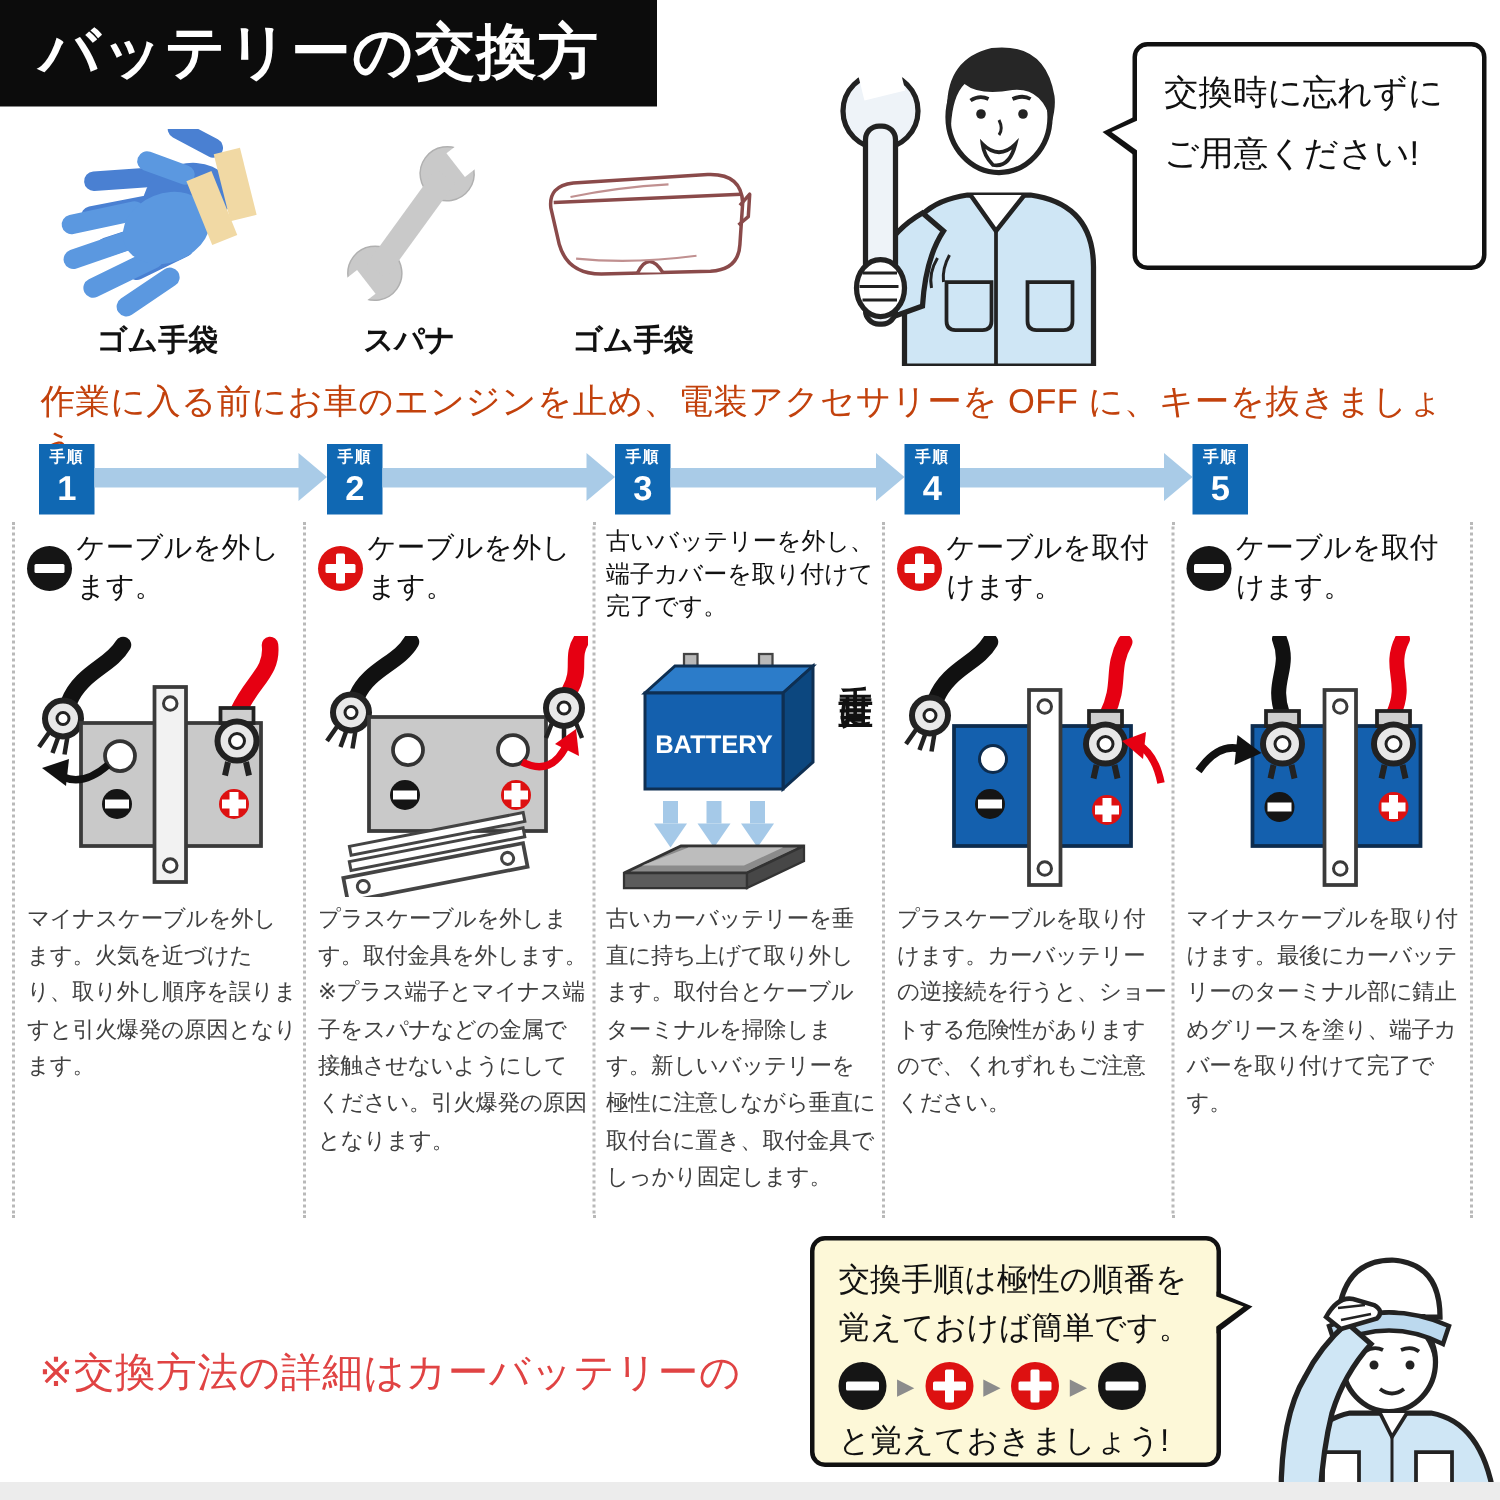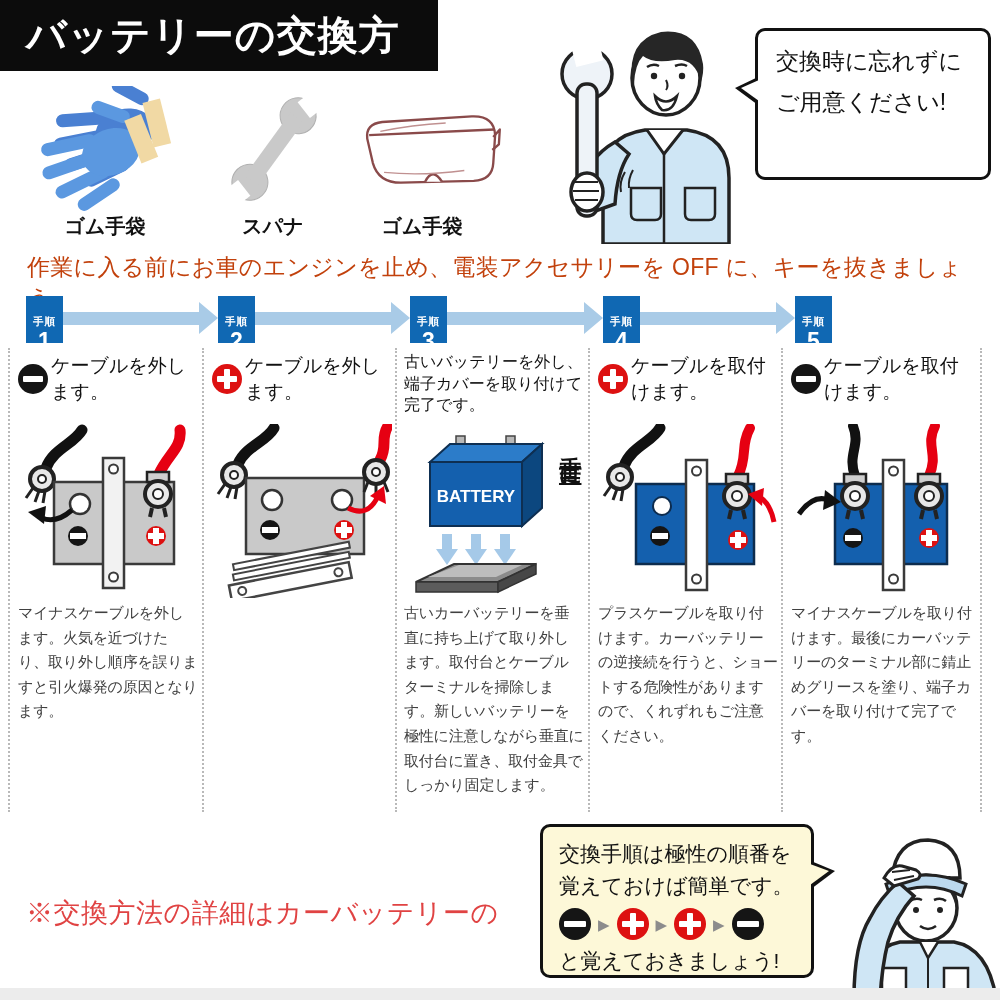--- a/index.html
+++ b/index.html
@@ -20,21 +20,21 @@
   .tail-l-b{position:absolute;left:-23px;top:46px;width:0;height:0;
             border-top:11px solid transparent;border-bottom:17px solid transparent;border-right:23px solid #111;}
   .tail-l-w{position:absolute;left:-17px;top:49px;width:0;height:0;
             border-top:8px solid transparent;border-bottom:13px solid transparent;border-right:18px solid #fff;}
 
   
   .prep{position:absolute;left:14px;top:252px;font-size:23px;color:#c2410c;letter-spacing:.3px;margin-left:13px;}
 
   
   .badge{position:absolute;top:296px;width:37px;height:47px;background:#1068b3;color:#fff;text-align:center;}
-  .badge .tag{font-size:10.5px;line-height:1;padding-top:20px;letter-spacing:1px;font-weight:bold;}
+  .badge .tag{font-size:10.5px;line-height:1;padding-top:4px;letter-spacing:1px;font-weight:bold;}
   .badge .num{font-size:23px;font-weight:bold;line-height:1.25;}
   .abar{position:absolute;top:312px;height:13px;background:#a9cbe7;}
   .ahead{position:absolute;top:302px;width:0;height:0;border-top:16px solid transparent;
          border-bottom:16px solid transparent;border-left:19px solid #a9cbe7;}
 
   
   .vd{position:absolute;top:348px;height:464px;width:0;border-left:2px dotted #b9b9b9;}
 
   
   .pol{position:relative;border-radius:50%;display:inline-block;flex:none;}
@@ -61,21 +61,21 @@
   .bubble-memo{left:540px;top:824px;width:274px;height:154px;background:#fdf8d8;padding:11px 16px;
                font-size:21px;line-height:1.5;font-weight:500;}
   .tail-r-b{position:absolute;right:-24px;top:34px;width:0;height:0;
             border-top:10px solid transparent;border-bottom:18px solid transparent;border-left:24px solid #111;}
   .tail-r-w{position:absolute;right:-18px;top:37px;width:0;height:0;
             border-top:7px solid transparent;border-bottom:14px solid transparent;border-left:19px solid #fdf8d8;}
   .seq-row{display:flex;align-items:center;gap:7px;margin:7px 0 5px;}
   .tri{color:#8c8c8c;font-size:15px;line-height:1;}
 
   
-  .note{position:absolute;left:26px;top:895px;font-size:27px;color:#e04343;line-height:1.55;letter-spacing:.5px;font-family:Liberation Mono, monospace;}
+  .note{position:absolute;left:26px;top:895px;font-size:27px;color:#e04343;line-height:1.55;letter-spacing:.5px;}
   .note .l2{display:block;padding-left:28px;}
 
   .bottom-strip{position:absolute;left:0;top:988px;width:1000px;height:12px;background:#ececec;}
 </style>
 </head>
 <body>
 
 <div id="canvas">
 
   <div class="title">バッテリーの交換方法</div>
@@ -345,20 +345,21 @@
     <circle cx="64" cy="114" r="10" fill="#151515"></circle>
       <rect x="56" y="111" width="16" height="6" fill="#fff"></rect>
     <circle cx="140" cy="114" r="10" fill="#dd1111"></circle>
     <rect x="132" y="111" width="16" height="6" fill="#fff"></rect>
       <rect x="137" y="106" width="6" height="16" fill="#fff"></rect>
     <path d="M10 90 Q24 70 40 76" stroke="#111" stroke-width="5" fill="none"></path>
     <polygon points="36,66 52,78 34,86" fill="#111"></polygon>
   </svg>
 
   <div class="step-desc" style="left:18px;width:180px">マイナスケーブルを外します。火気を近づけたり、取り外し順序を誤りますと引火爆発の原因となります。</div>
+  <div class="step-desc" style="left:212px;width:180px">プラスケーブルを外します。取付金具を外します。※プラス端子とマイナス端子をスパナなどの金属で接触させないようにしてください。引火爆発の原因となります。</div>
   <div class="step-desc" style="left:404px;width:180px">古いカーバッテリーを垂直に持ち上げて取り外します。取付台とケーブルターミナルを掃除します。新しいバッテリーを極性に注意しながら垂直に取付台に置き、取付金具でしっかり固定します。</div>
   <div class="step-desc" style="left:598px;width:180px">プラスケーブルを取り付けます。カーバッテリーの逆接続を行うと、ショートする危険性がありますので、くれずれもご注意ください。</div>
   <div class="step-desc" style="left:791px;width:184px">マイナスケーブルを取り付けます。最後にカーバッテリーのターミナル部に錆止めグリースを塗り、端子カバーを取り付けて完了です。</div>
 
   <div class="bubble bubble-memo">
     <span class="tail-r-b"></span>
     <span class="tail-r-w"></span>
     <div>交換手順は極性の順番を</div>
     <div>覚えておけば簡単です。</div>
     <div class="seq-row">

